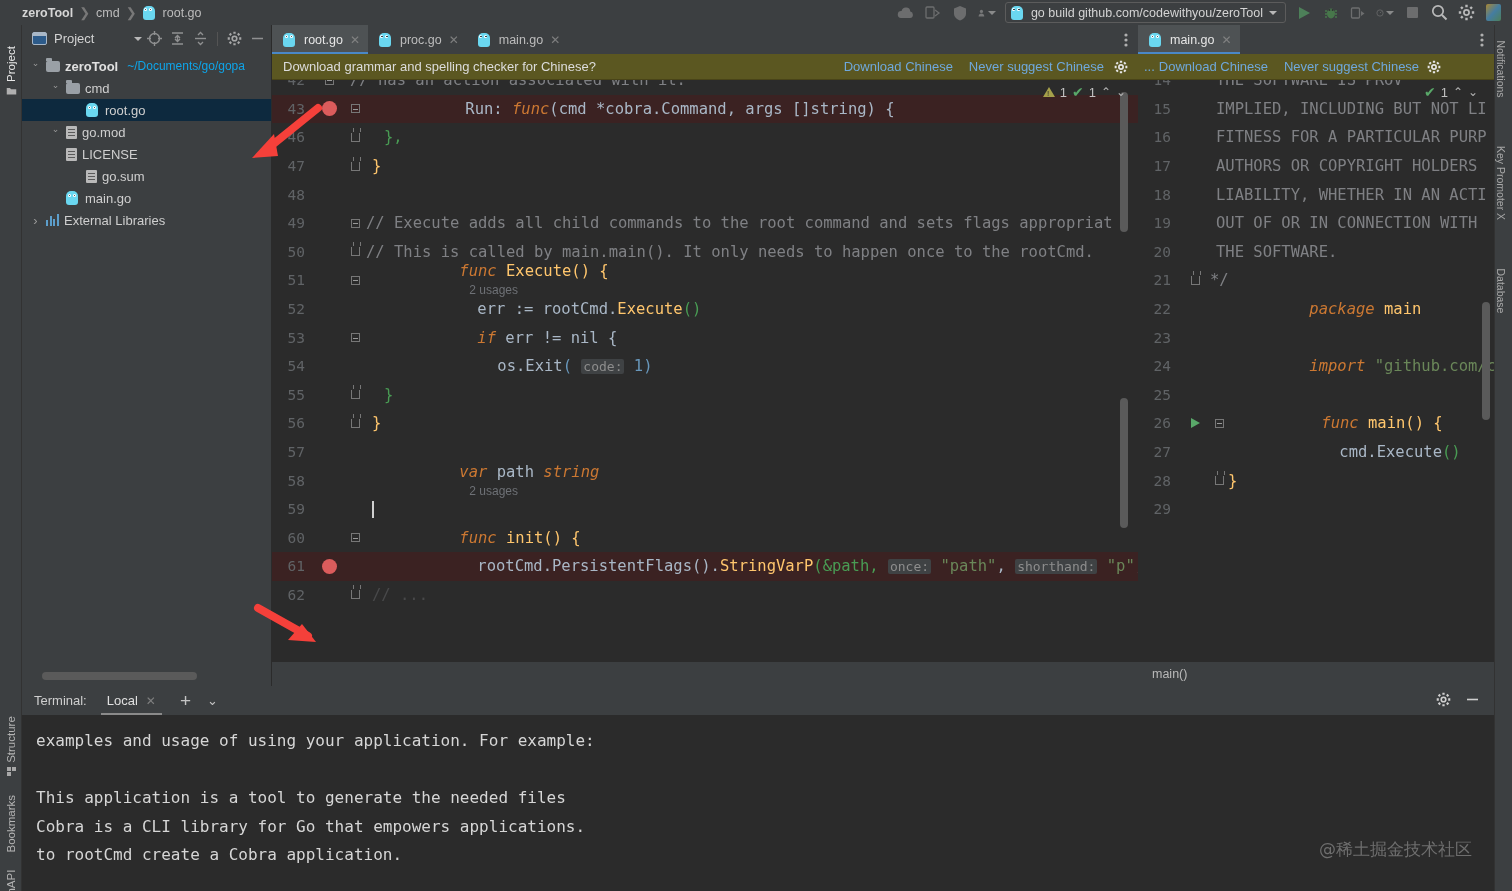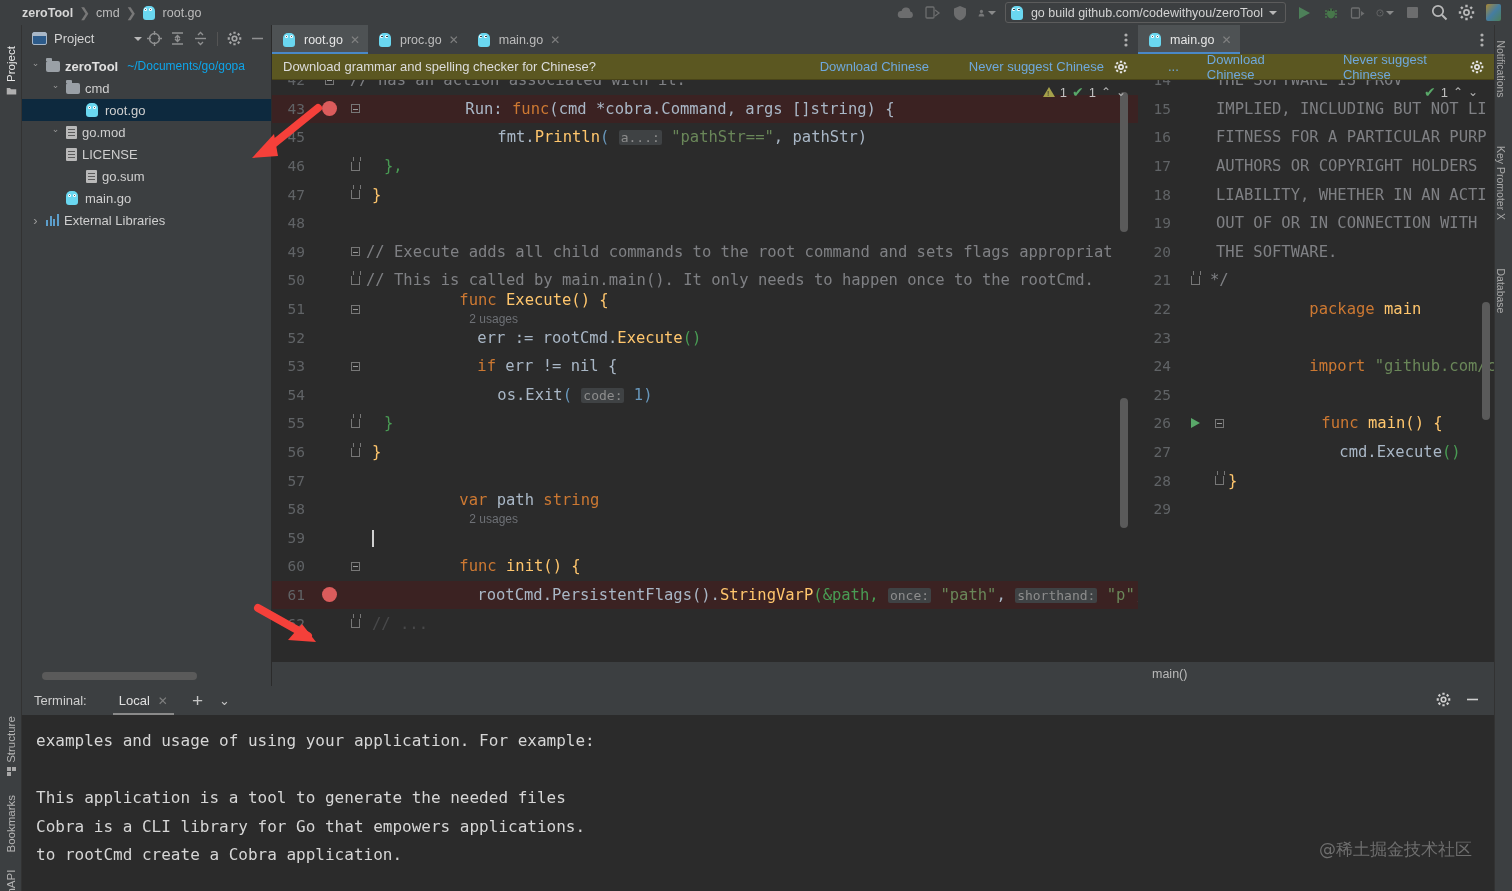--- a/index.html
+++ b/index.html
@@ -117,21 +117,21 @@
   .etab.active:after { content:""; position:absolute; left:0; right:0; bottom:0; height:2px; background:#4a88c7; }
   .xg { color: #8a8a8a; font-size: 12px; opacity: .85; }
   .kebab { margin-left: auto; display: flex; align-items: center; padding: 0 10px; color: #b0b0b0; letter-spacing: 0; }
 
   .notif {
     height: 26px; background: #5b5721; display: flex; align-items: center;
     font-size: 13px; color: #dcdcdc; padding-left: 11px; gap: 0;
     border-bottom: 1px solid #494418;
   }
   .notif .msg { margin-right: auto; }
-  .nlink { color: #6fa8dc; font-size: 13px; margin-right: 16px; cursor: pointer; margin-left: 24px; }
+  .nlink { color: #6fa8dc; font-size: 13px; margin-right: 16px; cursor: pointer; }
   .ngear { width: 14px; height: 14px; margin-right: 10px; }
 
   .codewrap { position: relative; height: 606px; overflow: hidden; background: #2b2b2b; }
   .coderow {
     position: relative; height: 28.6px; display: flex; align-items: center;
     font-family: "DejaVu Sans Mono", monospace; font-size: 15.5px; white-space: pre;
   }
   .coderow.hl { background: #3b2222; }
   .ln {
     width: 42px; min-width: 42px; text-align: right; padding-right: 9px;
@@ -142,21 +142,21 @@
   .fold-box { width:9px; height:9px; border:1px solid #777; position:relative; }
   .fold-box:after { content:""; position:absolute; left:1.5px; top:3.5px; width:5px; height:1px; background:#999; }
   .fold-tri { width:9px; height:9px; border:1px solid #777; border-top:none; position:relative; }
   .fold-tri:after { content:""; position:absolute; left:1px; top:-5px; width:6px; height:4px;
                     border-left:1px solid #777; border-right:1px solid #777; }
   .ctext { padding-left: 6px; }
   .ctext-r { padding-left: 6px; }
 
   
   .c-cmt { color: #7f8084; }
-  .c-kw  { color: #cc7832; }
+  .c-kw  { color: #cc7832; font-style: italic; }
   .c-fn  { color: #ffc66d; }
   .c-str { color: #6a8759; }
   .c-num { color: #6897bb; }
   .c-typ { color: #a9b7c6; }
   .c-pln { color: #a9b7c6; }
   .c-grn { color: #499c54; }
   .c-usage { color: #6e7176; font-size: 12px; font-family: "Liberation Sans", sans-serif; }
   .c-hint { background: #3f4244; color: #8d8d8d; font-size: 13px; border-radius: 2px; padding: 0 2px; }
   .c-yel { color: #ffc66d; }
 
@@ -186,21 +186,21 @@
 
   
   .term {
     position: absolute; left: 22px; top: 686px; width: 1472px; height: 205px;
     background: #3c3f41;
   }
   .term-head {
     height: 29px; display: flex; align-items: center; gap: 0; font-size: 13px;
     color: #cfcfcf; padding-left: 12px;
   }
-  .term-lab { margin-right: 26px; }
+  .term-lab { margin-right: 14px; }
   .term-tab {
     display: flex; align-items: center; gap: 8px; padding: 0 6px; height: 29px;
     position: relative; color: #e0e0e0;
   }
   .term-tab:after { content:""; position:absolute; left:0; right:0; bottom:0; height:2px; background:#8a8a8a; }
   .term-body {
     position: absolute; top: 29px; left: 0; right: 0; bottom: 0;
     background: #2b2b2b; font-family: "DejaVu Sans Mono", monospace;
     font-size: 16px; color: #d6d6d6; padding: 12px 0 0 14px; line-height: 28.5px;
   }
@@ -506,28 +506,20 @@
       <div class="coderow hl">
         <span class="ln">43</span>
         <span class="gut"><span class="bp"></span></span>
         <span class="gut" style="width:22px;min-width:22px"><span class="fold-box"></span></span>
         <span class="ctext">
           <span class="c-pln">Run:</span><span> </span><span class="c-kw">func</span><span class="c-pln">(cmd *cobra.Command, args []string) {</span>
         </span>
       </div>
 
 
-      <div class="coderow">
-        <span class="ln">45</span>
-        <span class="gut"></span>
-        <span class="gut" style="width:22px;min-width:22px"></span>
-        <span class="ctext" style="padding-left:38px">
-          <span class="c-pln">fmt.</span><span class="c-yel">Println</span><span class="c-num">(</span> <span class="c-hint">a...:</span> <span class="c-str">"pathStr=="</span><span class="c-pln">, pathStr)</span>
-        </span>
-      </div>
 
       <div class="coderow">
         <span class="ln">46</span>
         <span class="gut"></span>
         <span class="gut" style="width:22px;min-width:22px"><span class="fold-tri"></span></span>
         <span class="ctext c-grn" style="padding-left:18px">},</span>
       </div>
 
       <div class="coderow">
         <span class="ln">47</span>

